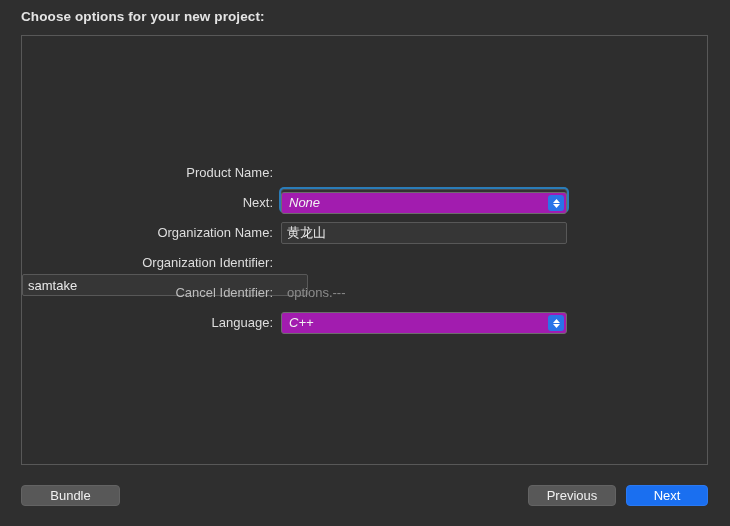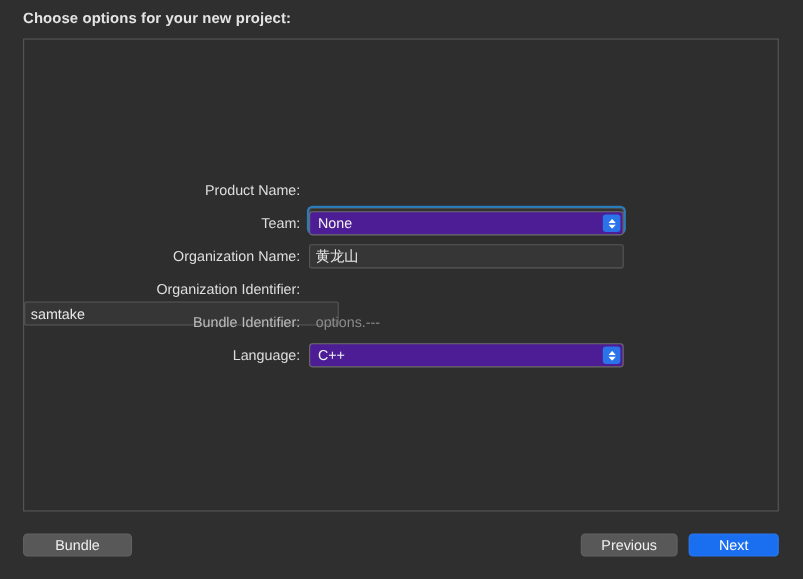--- a/index.html
+++ b/index.html
@@ -115,27 +115,28 @@
     color: #8b8b8b;
     padding-left: 6px;
     white-space: nowrap;
   }
 
   
   .popup {
     position: relative;
     width: 286px;
     height: 22px;
-    background: #4c1d95;
+    background: #a21caf;
     border: 1px solid #6d6d6d;
     border-radius: 3px;
     display: flex;
     align-items: center;
     cursor: default;
     user-select: none;
+    font-style: italic;
   }
 
   .popup-value {
     font-size: 13px;
     color: #f2f2f2;
     padding-left: 7px;
     line-height: 20px;
     white-space: nowrap;
   }
 
@@ -196,21 +197,21 @@
   <div class="prompt">Choose options for your new project:</div>
 
   <div class="panel">
 
     <div class="form" id="form-rows">
         <div class="row" style="top: 126px;">
           <div class="row-label">Product Name:</div>
           <div class="row-control"><input type="text" class="textfield focused" value="第一章" style=""></div>
         </div>
         <div class="row" style="top: 156px;">
-          <div class="row-label">Team:</div>
+          <div class="row-label">Next:</div>
           <div class="row-control">
             <div class="popup">
               <span class="popup-value">None</span>
               <span class="popup-stepper">
                 <svg class="chev" viewBox="0 0 7 4">
                   <path d="M3.5 0 L7 4 L0 4 Z" fill="#ffffff"></path>
                 </svg>
                 <svg class="chev" viewBox="0 0 7 4">
                   <path d="M3.5 4 L0 0 L7 0 Z" fill="#ffffff"></path>
                 </svg>
@@ -220,21 +221,21 @@
         </div>
         <div class="row" style="top: 186px;">
           <div class="row-label">Organization Name:</div>
           <div class="row-control"><input type="text" class="textfield" value="黄龙山" style=""></div>
         </div>
         <div class="row" style="top: 216px; flex-direction: column;">
           <div class="row-label">Organization Identifier:</div>
           <div class="row-control"><input type="text" class="textfield" value="samtake" style=""></div>
         </div>
         <div class="row" style="top: 246px;">
-          <div class="row-label dim">Bundle Identifier:</div>
+          <div class="row-label dim">Cancel Identifier:</div>
           <div class="row-control">
             <div class="static-value">options.---</div>
           </div>
         </div>
         <div class="row" style="top: 276px;">
           <div class="row-label">Language:</div>
           <div class="row-control">
             <div class="popup">
               <span class="popup-value">C++</span>
               <span class="popup-stepper">

